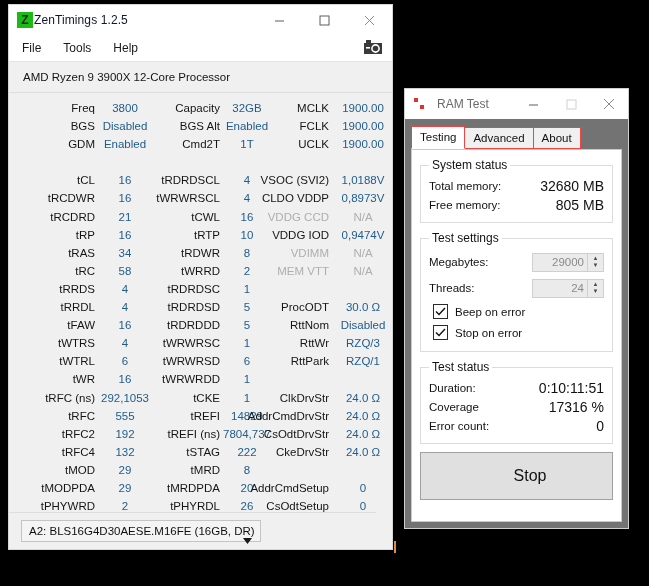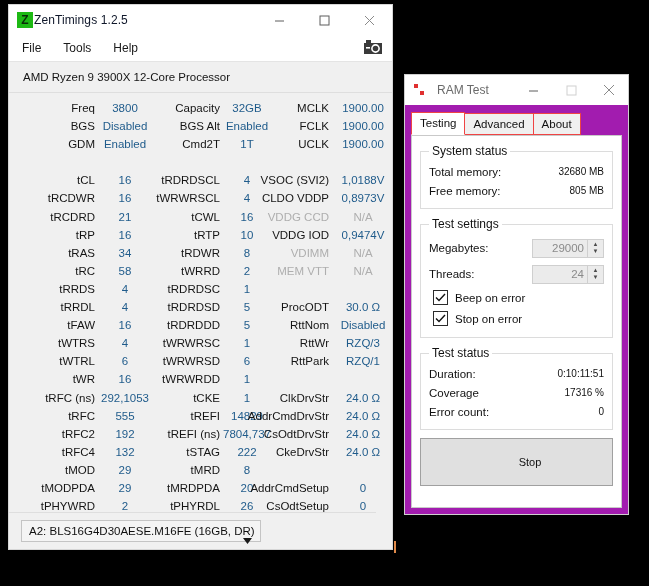--- a/index.html
+++ b/index.html
@@ -98,23 +98,23 @@
     width: 240px; height: 22px;
     background: #f4f4f4; border: 1px solid #c4c4c4;
     box-sizing: border-box;
     display: flex; align-items: center;
   }
   #dimm-select span.txt { font-size: 11.5px; color: #101010; margin-left: 7px; }
   #dimm-arrow { position: absolute; right: 8px; top: 9px; }
 
   
   #rt-window {
-    position: absolute; left: 404px; top: 74px;
+    position: absolute; left: 404px; top: 88px;
     width: 225px; height: 441px;
-    background: #a21caf;
+    background: #737373;
     border: 1px solid #cfcfcf;
     box-sizing: border-box;
   }
   #rt-titlebar { height: 30px; background: #fff; display: flex; align-items: center; position: relative; }
   #rt-icon { position: relative; width: 16px; height: 16px; margin-left: 8px; }
   #rt-icon i { position: absolute; width: 4px; height: 4px; background: #e03030; display:block; }
   #rt-title { margin-left: 8px; font-size: 12px; color: #6a6a6a; }
   .rt-wbtn { width: 38px; height: 30px; display:flex; align-items:center; justify-content:center; color:#5c5c5c; }
 
   #rt-tabs {
@@ -136,40 +136,40 @@
     background: #ffffff; border: 1px solid #c9c9c9;
     box-sizing: border-box;
     padding: 8px;
   }
   fieldset.grp {
     border: 1px solid #dcdcdc; margin: 0 0 8px 0; padding: 4px 8px 8px 8px;
   }
   fieldset.grp legend { font-size: 12px; color: #111; padding: 0 3px; }
   .srow { display: flex; justify-content: space-between; align-items: center; height: 19px; }
   .srow .k { font-size: 11.5px; color: #111; }
-  .srow .v { font-size: 10px; color: #111; }
+  .srow .v { font-size: 14px; color: #111; }
   .spin {
     width: 72px; height: 19px; background: #ebebeb; border: 1px solid #cfcfcf;
     display: flex; align-items: center; box-sizing: border-box; margin-left: 8px;
   }
   .spin .sv { flex: 1; text-align: right; font-size: 11.5px; color: #8a8a8a; padding-right: 3px; }
   .spin .sb { width: 15px; border-left: 1px solid #cfcfcf; height: 100%;
               display: flex; flex-direction: column; align-items: center; justify-content: center; }
   .spin .sb span { font-size: 6px; line-height: 7px; color: #4a4a4a; }
   .chk { display: flex; align-items: center; height: 21px; margin-left: 4px; }
   .chkbox {
     width: 13px; height: 13px; border: 1px solid #2b2b2b; background: #fff;
     margin-right: 7px; display: flex; align-items: center; justify-content: center;
   }
   .chk .clabel { font-size: 11.5px; color: #111; }
   #stop-button {
     margin-top: 2px; width: 100%; height: 48px;
     background: #e0e0e0; border: 1px solid #a0a0a0;
     display: flex; align-items: center; justify-content: center;
-    font-size: 11px; color: #111; box-sizing: border-box; padding-left: 27px;
+    font-size: 16px; color: #111; box-sizing: border-box; padding-left: 27px;
   }
   .artifact { position:absolute; width:2px; height:12px; background:#e08a4a; }
 </style>
 </head>
 <body>
 
 <div id="root">
 
   <div id="zt-window">
 

